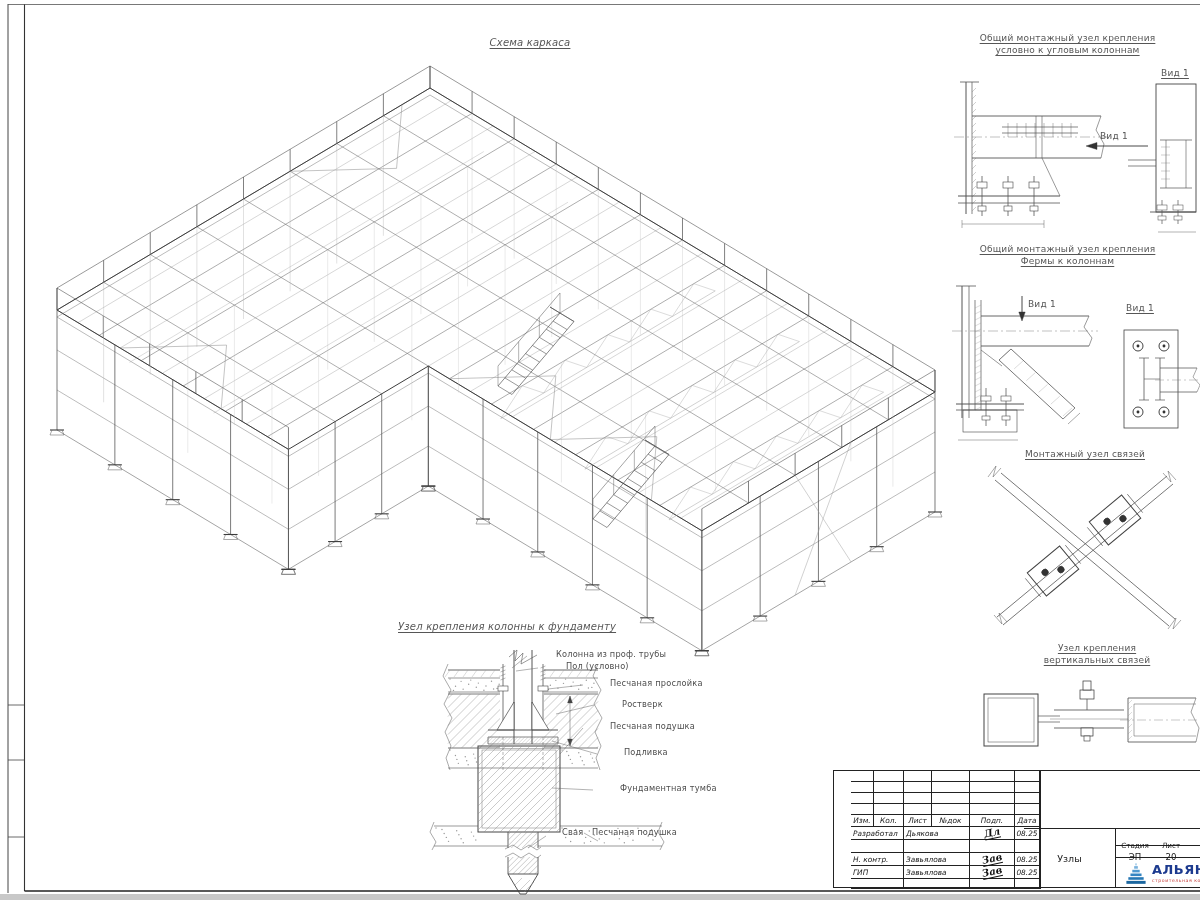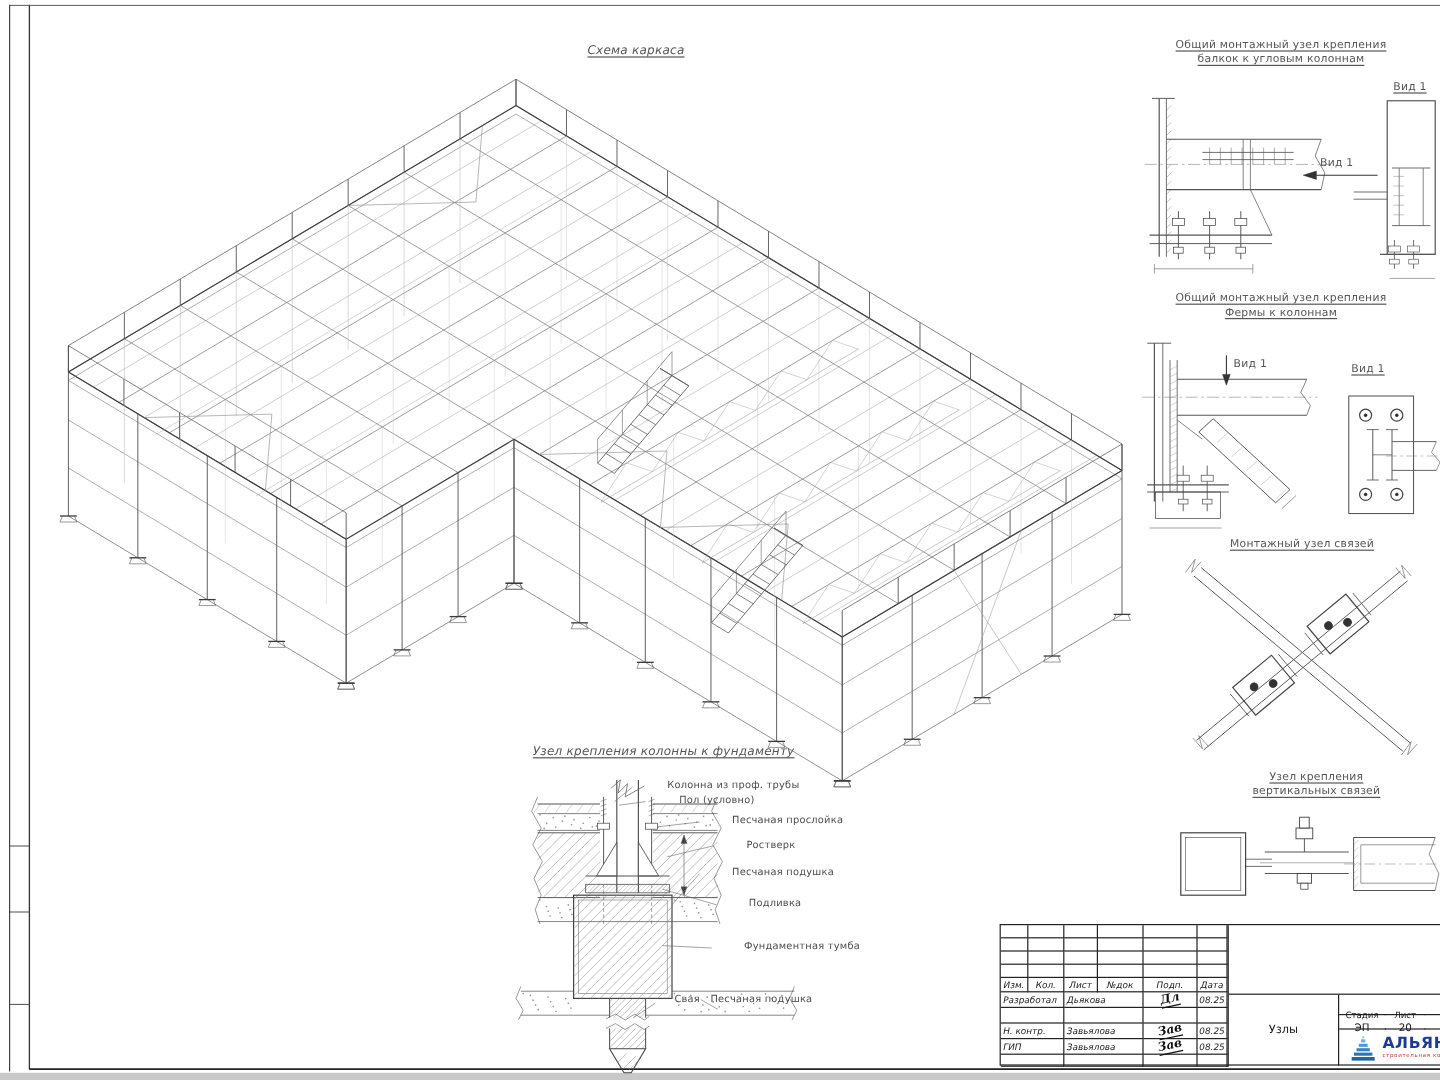--- a/index.html
+++ b/index.html
@@ -7,21 +7,21 @@
        font-family:"DejaVu Sans",sans-serif;}
   #linework{position:absolute;left:0;top:0;}
   .cad{position:absolute;font:9px "DejaVu Sans",sans-serif;color:#565656;letter-spacing:.2px;
        white-space:nowrap;line-height:1.15;}
   .cad.fs{font-size:8.2px;color:#4c4c4c;padding-left:26px;}
   .cad.ttl{font-size:10px;font-style:italic;}
   .u{text-decoration:underline;text-underline-offset:2px;}
   .ctr{text-align:center;}
   
   .tb{position:absolute;border:1.5px solid #222;background:#fff;color:#1a1a1a;box-sizing:border-box;}
-  .tbl{position:absolute;left:0;top:0;width:190px;height:118px;display:grid;
+  .tbl{position:absolute;left:17px;top:0;width:190px;height:118px;display:grid;
        grid-template-columns:23px 30px 28px 38px 45px 1fr;
        grid-template-rows:11px 11px 11px 11px 12px 13px 13px 13px 13px 1fr;
        border-right:1.4px solid #222;box-sizing:border-box;}
   .c{border-right:1px solid #222;border-bottom:1px solid #222;display:flex;align-items:center;
      justify-content:center;font-size:7.4px;overflow:hidden;white-space:nowrap;}
   .c.s2{grid-column:span 2;font-style:italic;}
   .c.lft{justify-content:flex-start;padding-left:2px;}
   .tbr{position:absolute;left:190px;top:0;width:241px;height:118px;}
   .tbr-top{height:57px;border-bottom:1.4px solid #222;}
   .tbr-bot{display:flex;height:59px;}
@@ -787,35 +787,35 @@
       <line x1="597" y1="754" x2="552" y2="741" stroke="#666" stroke-width="0.5" fill="none"></line>
       <line x1="593" y1="790" x2="552" y2="788" stroke="#666" stroke-width="0.5" fill="none"></line>
       <line x1="546" y1="836" x2="528" y2="848" stroke="#666" stroke-width="0.5" fill="none"></line>
       <line x1="598" y1="841" x2="584" y2="833" stroke="#666" stroke-width="0.5" fill="none"></line>
     </g>
 </svg>
 
 <div class="cad ttl u ctr" style="left:430px;top:37px;width:200px">Схема каркаса</div>
 
 <div class="cad u ctr" style="left:940px;top:33px;width:255px">Общий монтажный узел крепления</div>
-<div class="cad u ctr" style="left:940px;top:45px;width:255px">балкок к угловым колоннам</div>
+<div class="cad u ctr" style="left:940px;top:45px;width:255px">условно к угловым колоннам</div>
 <div class="cad u ctr" style="left:1150px;top:68px;width:50px">Вид 1</div>
 <div class="cad" style="left:1100px;top:131px">Вид 1</div>
 
 <div class="cad u ctr" style="left:940px;top:244px;width:255px">Общий монтажный узел крепления</div>
 <div class="cad u ctr" style="left:940px;top:256px;width:255px">Фермы к колоннам</div>
 <div class="cad" style="left:1028px;top:299px">Вид 1</div>
 <div class="cad u ctr" style="left:1114px;top:303px;width:52px">Вид 1</div>
 
 <div class="cad u ctr" style="left:985px;top:449px;width:200px">Монтажный узел связей</div>
 
 <div class="cad u ctr" style="left:1007px;top:643px;width:180px">Узел крепления</div>
 <div class="cad u ctr" style="left:1007px;top:655px;width:180px">вертикальных связей</div>
 
-<div class="cad ttl u ctr" style="left:444px;top:621px;width:210px">Узел крепления колонны к фундаменту</div>
+<div class="cad ttl u ctr" style="left:398px;top:621px;width:210px">Узел крепления колонны к фундаменту</div>
 <div class="cad fs" style="left:530px;top:650px">Колонна из проф. трубы</div>
 <div class="cad fs" style="left:540px;top:662px">Пол (условно)</div>
 <div class="cad fs" style="left:584px;top:679px">Песчаная прослойка</div>
 <div class="cad fs" style="left:596px;top:700px">Ростверк</div>
 <div class="cad fs" style="left:584px;top:722px">Песчаная подушка</div>
 <div class="cad fs" style="left:598px;top:748px">Подливка</div>
 <div class="cad fs" style="left:594px;top:784px">Фундаментная тумба</div>
 <div class="cad fs" style="left:536px;top:828px">Свая</div>
 <div class="cad fs" style="left:566px;top:828px">Песчаная подушка</div>
 

